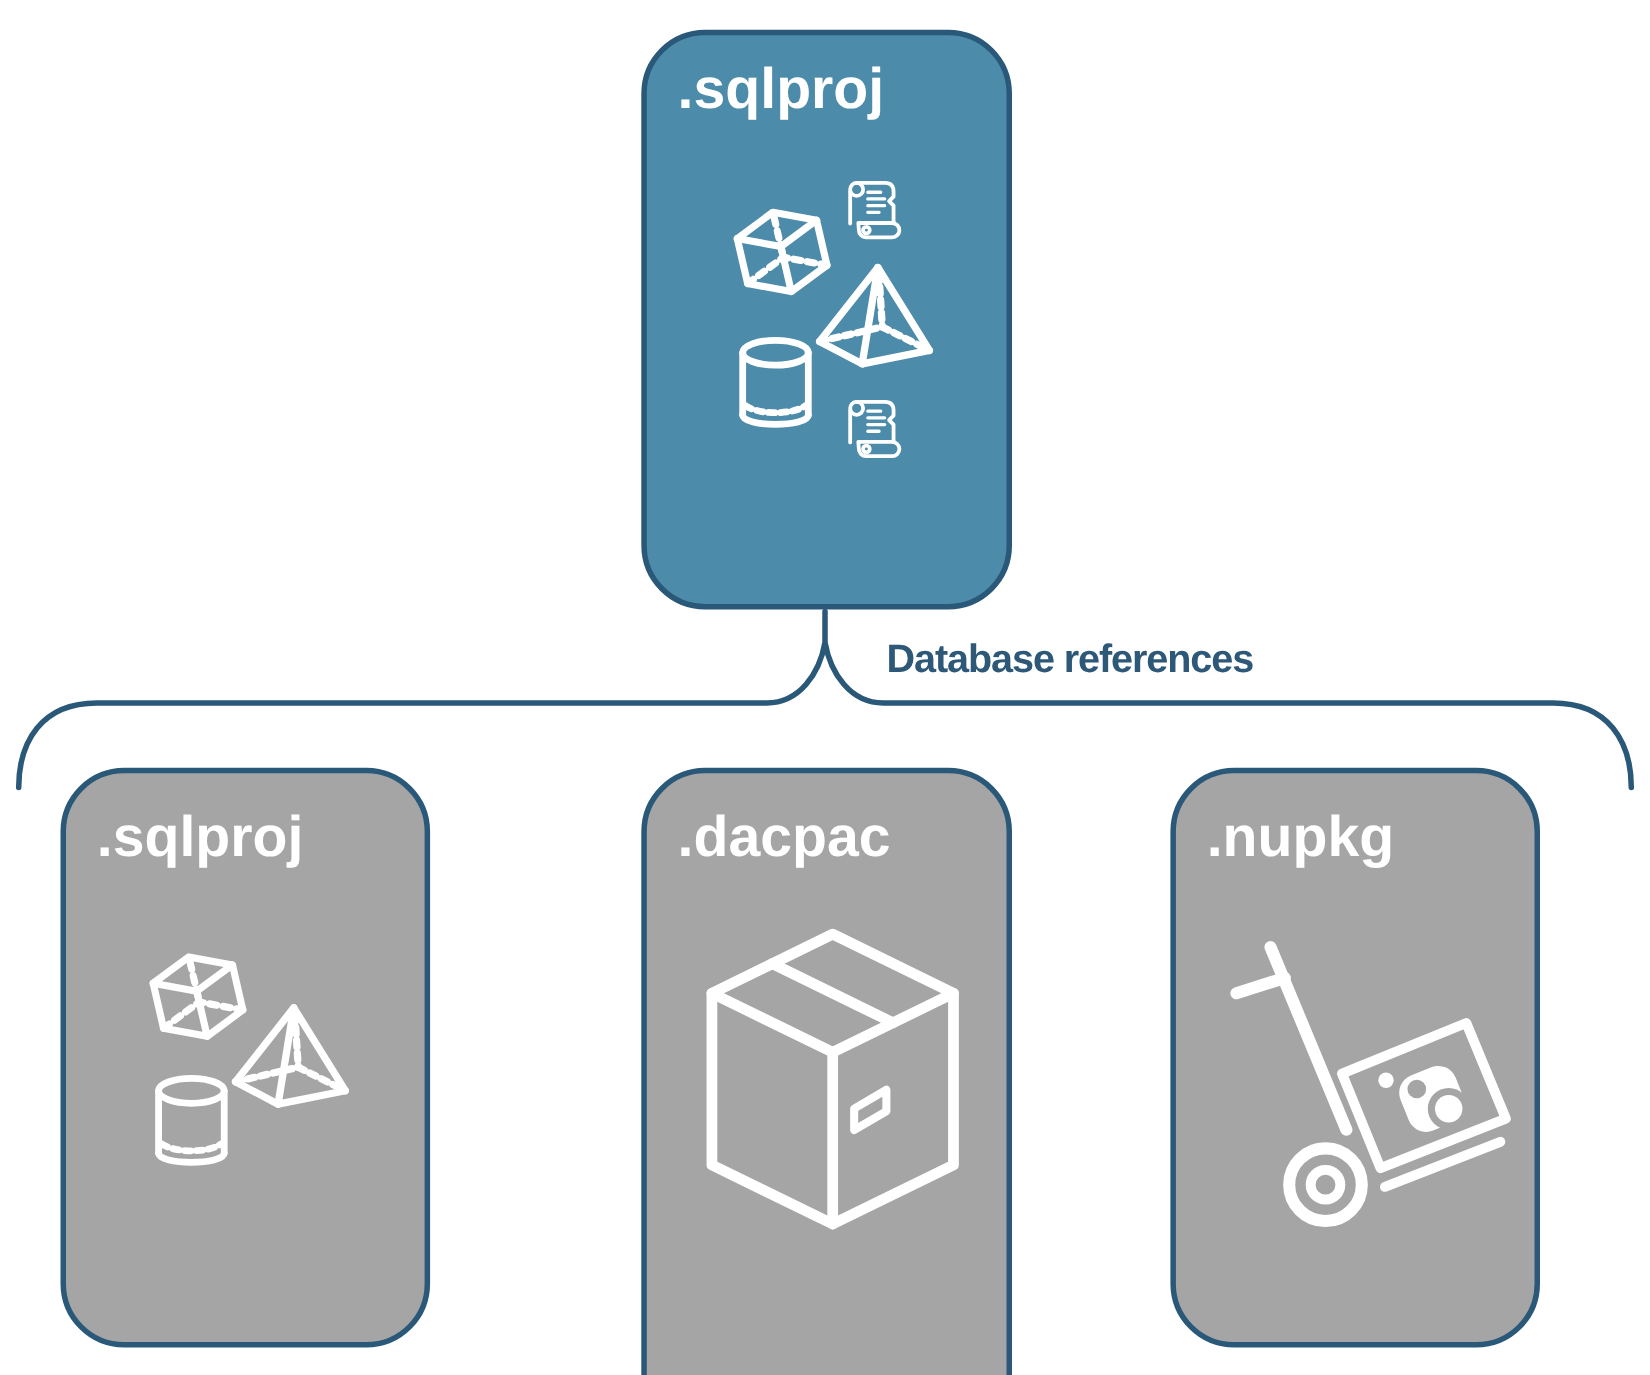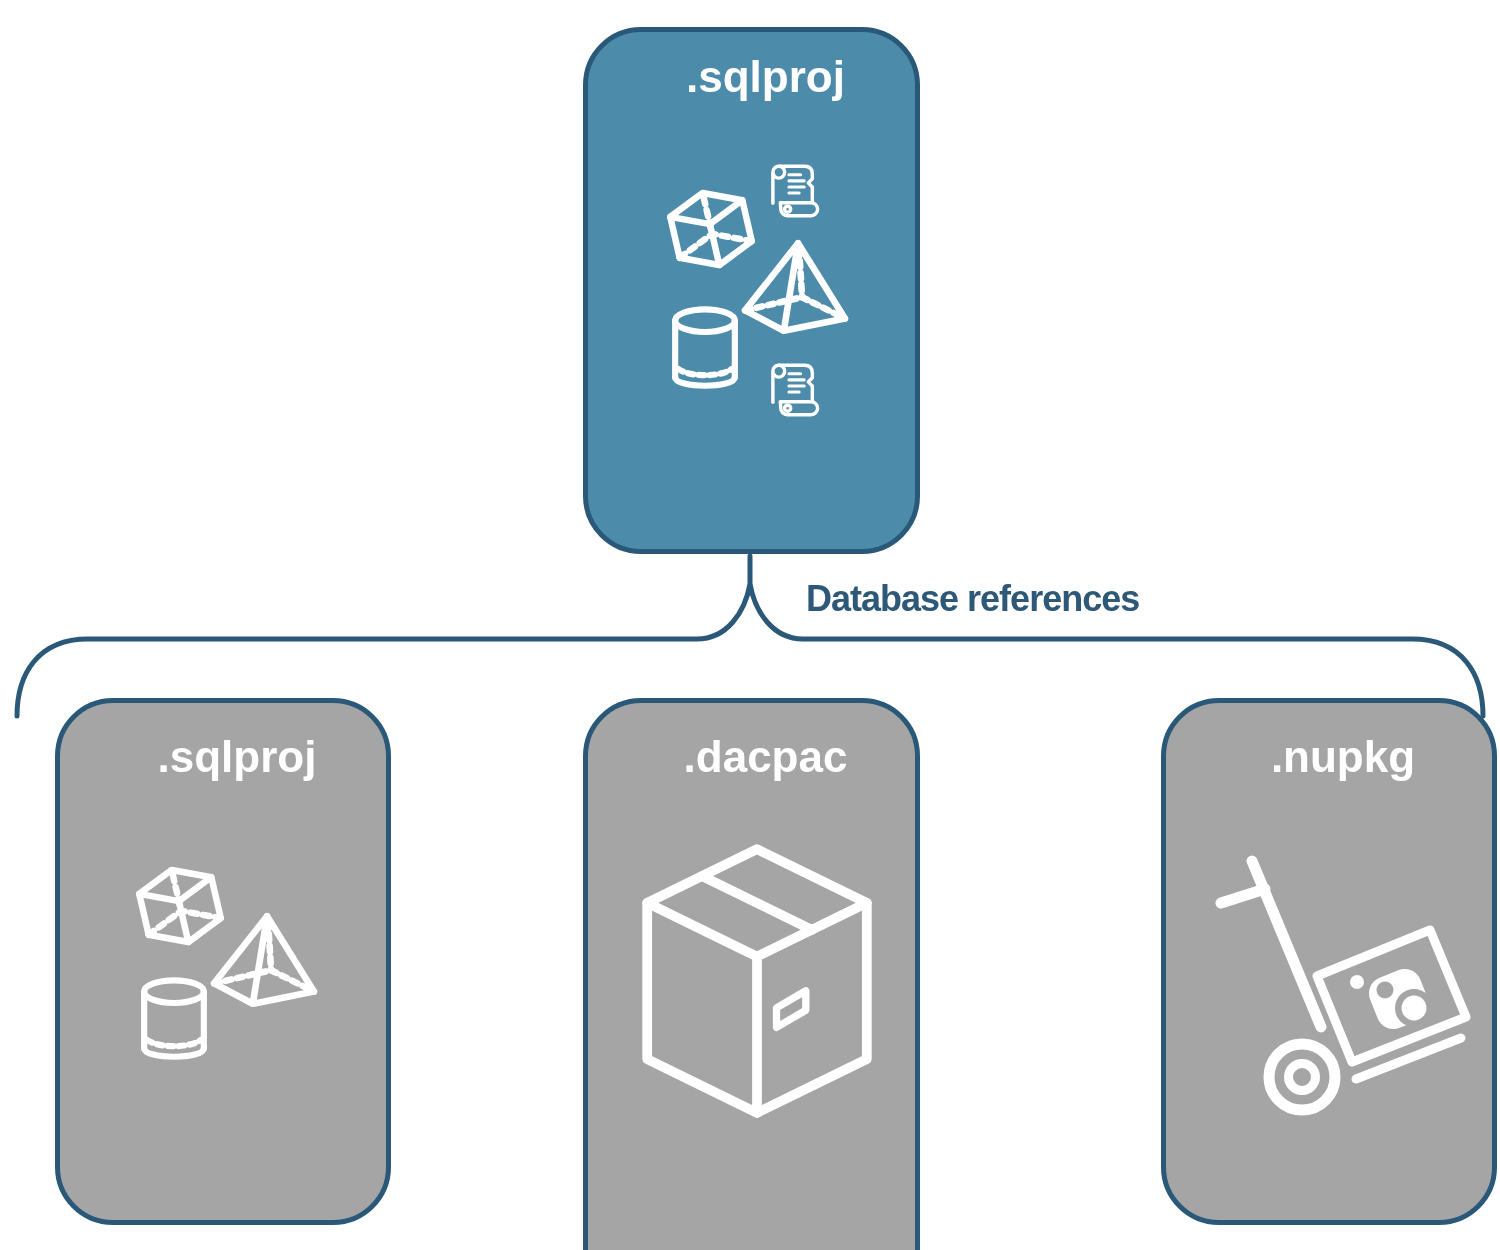--- a/index.html
+++ b/index.html
@@ -7,22 +7,22 @@
     position:relative; width:1500px; height:1250px; background:#ffffff;
     font-family:"Liberation Sans", sans-serif; overflow:hidden;
   }
   .card {
     position:absolute; box-sizing:border-box;
     border:5px solid #2A5878; border-radius:58px;
   }
   .card-teal { background:#4C8CAA; }
   .card-gray { background:#A5A5A5; }
   .card-title {
-    text-align:center; color:#ffffff; font-weight:bold;
-    font-size:44px; letter-spacing:0px; line-height:1.15;padding-left:28px;
+    text-align:left; color:#ffffff; font-weight:bold;
+    font-size:52px; letter-spacing:0px; line-height:1.15;padding-left:28px;
   }
   .card-teal .card-title { margin-top:20px; }
   .card-gray .card-title { margin-top:29px; }
   .icon { position:absolute; }
   .connector-svg { position:absolute; left:0; top:0; pointer-events:none; }
   .connector-label {
     position:absolute; left:806px; top:578px;
     font-size:36px; font-weight:bold; letter-spacing:-1px;
     color:#2D5878; white-space:nowrap;
   }
@@ -135,21 +135,21 @@
       <g stroke="#fff" stroke-width="4" fill="none" stroke-linejoin="round" stroke-linecap="round">
         <path d="M50,5 L95,27 V91 L50,113 L5,91 V27 Z"></path>
         <path d="M5,27 L50,49 L95,27"></path>
         <path d="M50,49 V113"></path>
         <path d="M27.5,16 L72.5,38"></path>
         <path d="M58,70 L70,63 V71 L58,78 Z" stroke-width="3"></path>
       </g>
     </svg>
   </div>
 
-  <div class="card card-gray" style="left:1161px; top:698px; width:336px; height:527px;">
+  <div class="card card-gray" style="left:1064px; top:698px; width:336px; height:527px;">
     <div class="card-title">.nupkg</div>
 
     <svg class="icon" style="left:35px; top:145px;" width="270" height="290" viewBox="0 0 270 290">
 
       <g stroke="#fff" fill="none" stroke-linecap="round" stroke-linejoin="round">
         <path d="M51,13 L120,179" stroke-width="11"></path>
         <path d="M20,55 L64,41" stroke-width="11"></path>
         <circle cx="101" cy="229" r="33" stroke-width="11"></circle>
         <circle cx="101" cy="229" r="13.5" stroke-width="9"></circle>
         <path d="M116,128 L229,82 L265,169 L151,214 Z" stroke-width="9"></path>

